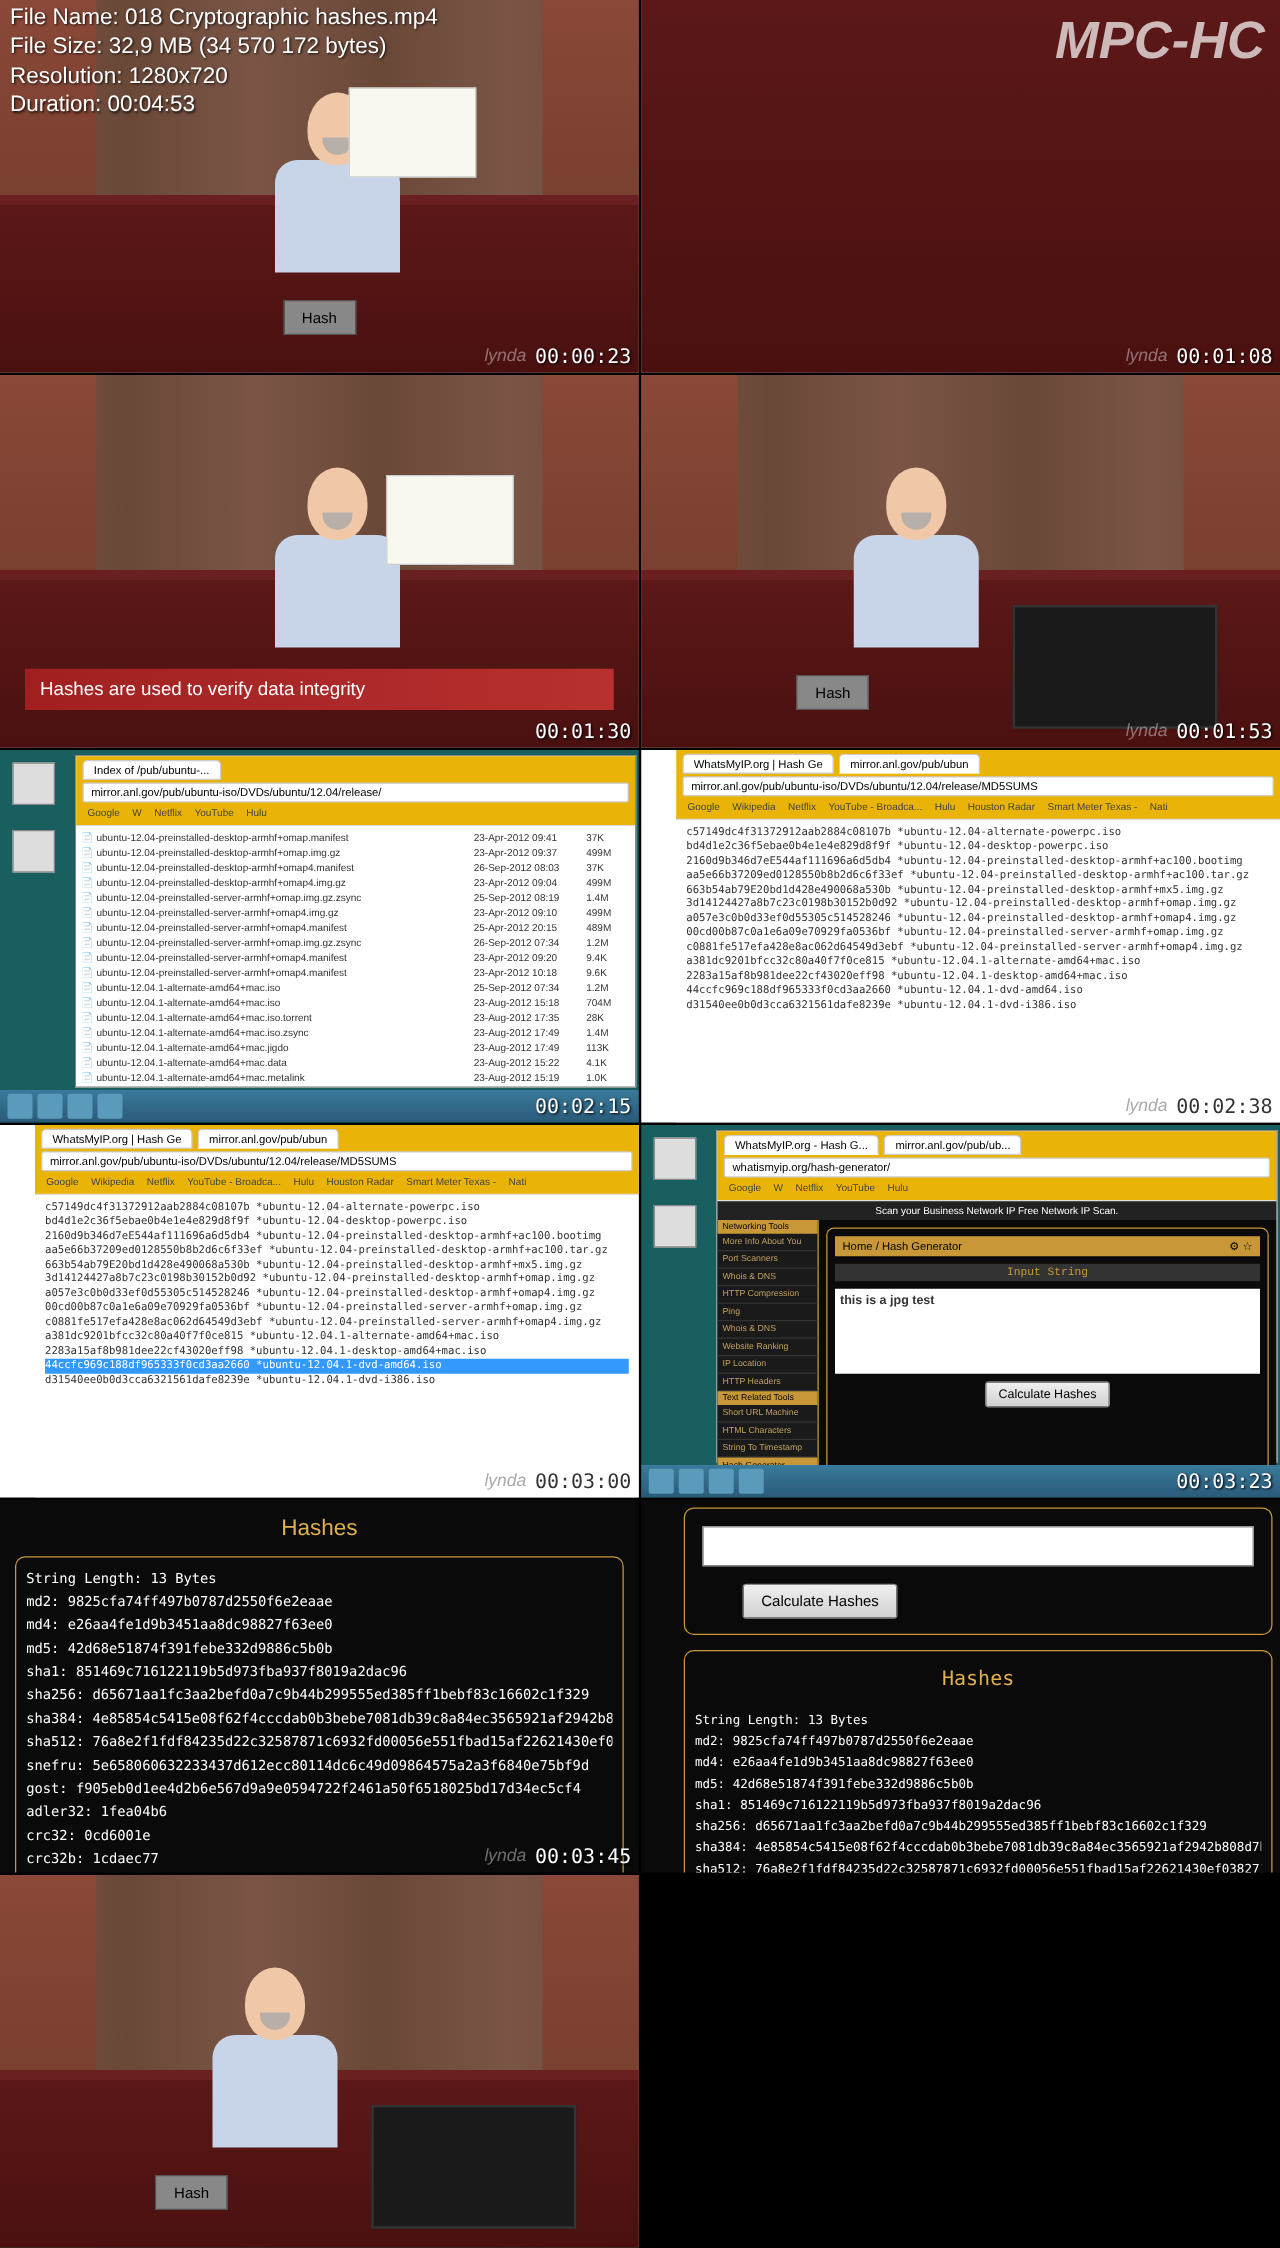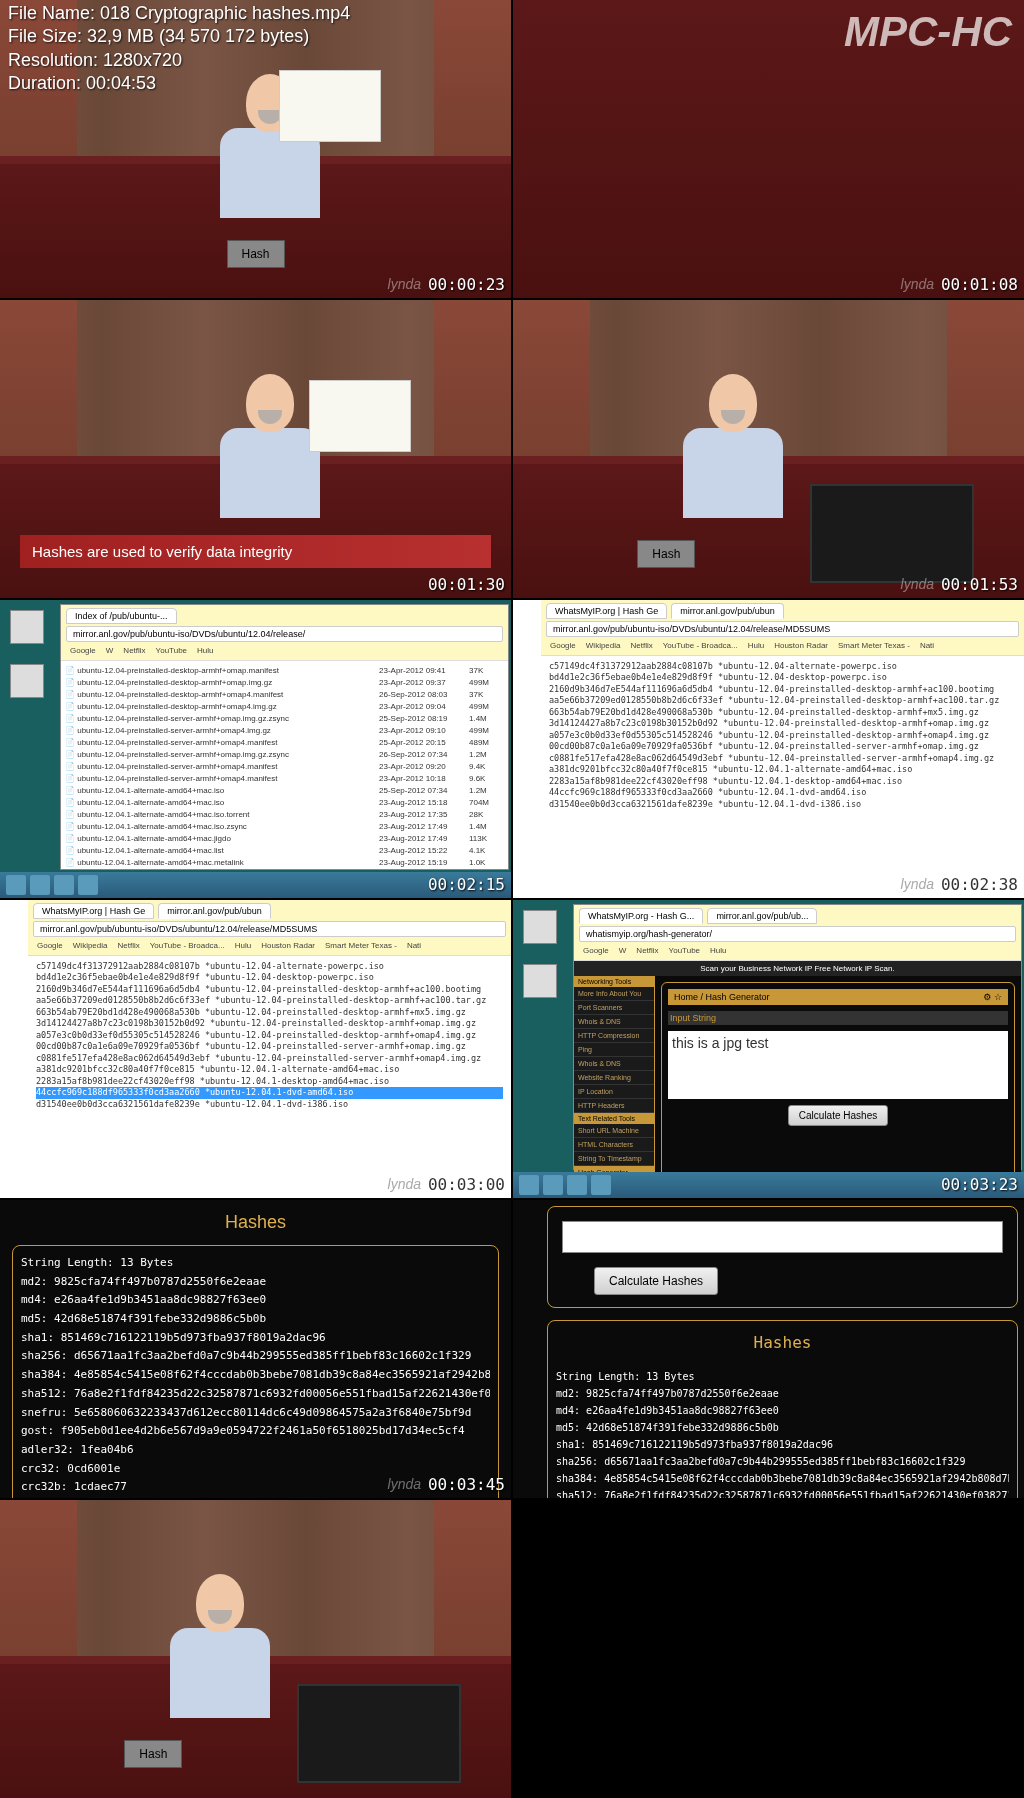--- a/index.html
+++ b/index.html
@@ -177,21 +177,21 @@
     padding: 5px 10px;
     white-space: nowrap;
   }
   
   .thumb-browser {
     background: #fff;
     display: flex;
     flex-direction: column;
   }
   .browser-chrome {
-    background: #fef9c3;
+    background: #eab308;
     padding: 3px 5px;
     font-size: 9px;
     display: flex;
     flex-direction: column;
     gap: 2px;
     border-bottom: 1px solid #ddd;
   }
   .tab-row {
     display: flex;
     gap: 4px;
@@ -307,30 +307,32 @@
     background: #c89838;
     color: #000;
     padding: 3px 6px;
     font-size: 9px;
     display: flex;
     justify-content: space-between;
   }
   .input-label {
     background: #333;
     color: #c89838;
-    text-align: left;
+    text-align: center;
     font-size: 9px;
     padding: 2px;
+    font-family: Liberation Mono, monospace;
   }
   .input-box {
     background: #fff;
     height: 60px;
     padding: 4px;
-    font-size: 14px;
+    font-size: 10px;
     color: #333;
+    font-weight: bold;
   }
   .calc-btn {
     background: linear-gradient(180deg, #f0f0f0, #d0d0d0);
     border: 1px solid #888;
     border-radius: 3px;
     padding: 4px 10px;
     font-size: 10px;
     align-self: center;
     cursor: pointer;
   }
@@ -571,21 +573,21 @@
             <span class="file-name">📄 ubuntu-12.04.1-alternate-amd64+mac.iso.zsync</span>
             <span class="file-date">23-Aug-2012 17:49</span>
             <span class="file-size">1.4M</span>
           </div>
           <div class="file-row">
             <span class="file-name">📄 ubuntu-12.04.1-alternate-amd64+mac.jigdo</span>
             <span class="file-date">23-Aug-2012 17:49</span>
             <span class="file-size">113K</span>
           </div>
           <div class="file-row">
-            <span class="file-name">📄 ubuntu-12.04.1-alternate-amd64+mac.list</span>
+            <span class="file-name">📄 ubuntu-12.04.1-alternate-amd64+mac.data</span>
             <span class="file-date">23-Aug-2012 15:22</span>
             <span class="file-size">4.1K</span>
           </div>
           <div class="file-row">
             <span class="file-name">📄 ubuntu-12.04.1-alternate-amd64+mac.metalink</span>
             <span class="file-date">23-Aug-2012 15:19</span>
             <span class="file-size">1.0K</span>
           </div>
         </div>
     </div>

